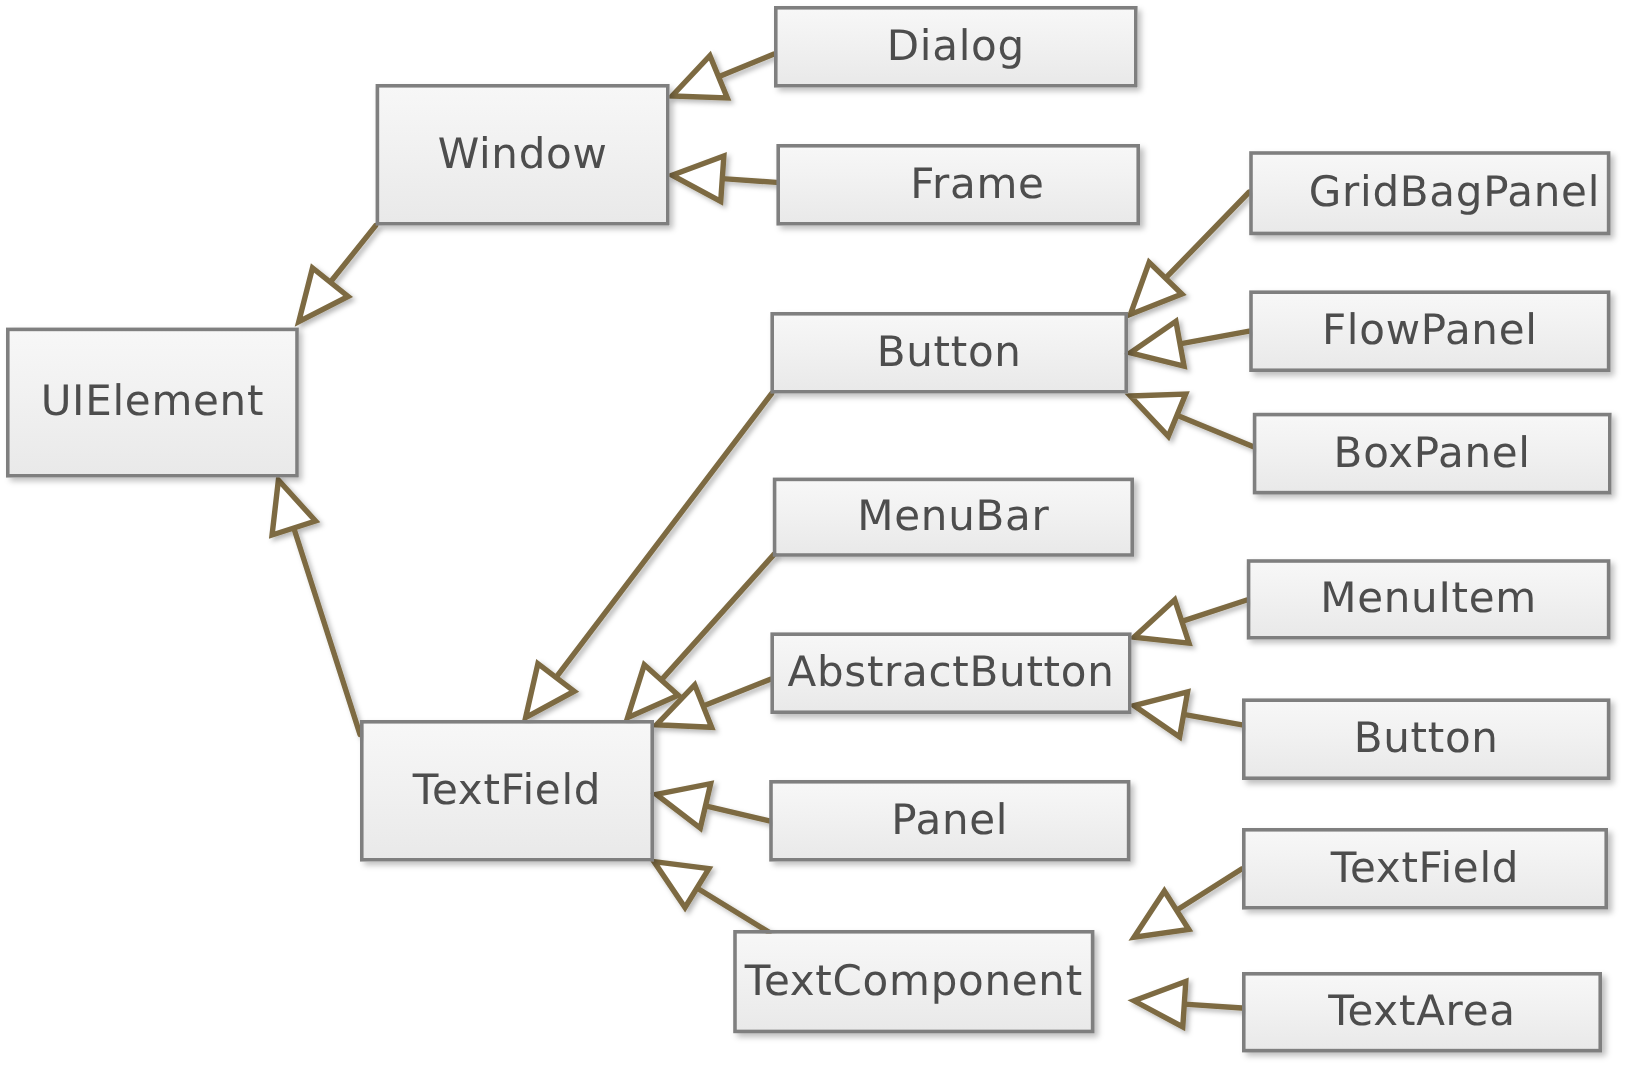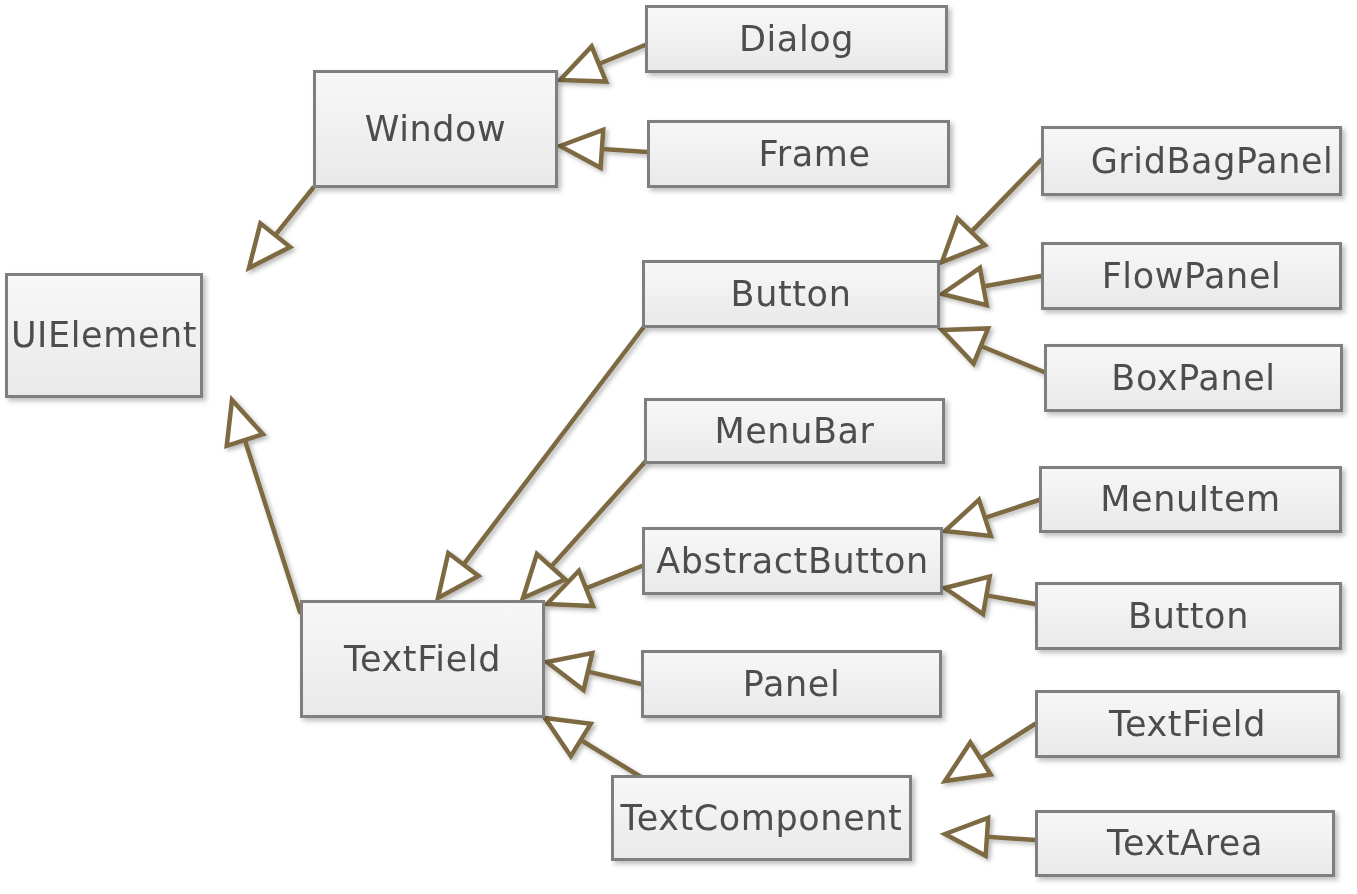--- a/index.html
+++ b/index.html
@@ -123,21 +123,21 @@
           <polygon points="945,781 970.3164116307751,742.4762501547273 990.6483907157801,774.5793750257878" fill="#ffffff" stroke="#7d6b42" stroke-width="4.5" stroke-linejoin="miter"></polygon>
         </g>
         <g>
           <line x1="1035" y1="840" x2="986.9069766299775" y2="836.7937984419985" stroke="#7d6b42" stroke-width="4.5" stroke-linecap="round"></line>
           <polygon points="945,834 988.1708378299293,817.835880442723 985.6431154300258,855.7517164412741" fill="#ffffff" stroke="#7d6b42" stroke-width="4.5" stroke-linejoin="miter"></polygon>
         </g>
       </g>
   </svg>
 
   <div id="nodes-layer">
-      <div class="uml-box" style="left: 5px; top: 273px; width: 198px; height: 125px;">
+      <div class="uml-box" style="left: 5px; top: 273px; width: 244px; height: 125px;">
         <span class="uml-label">UIElement</span>
       </div>
       <div class="uml-box" style="left: 313px; top: 70px; width: 245px; height: 118px;">
         <span class="uml-label">Window</span>
       </div>
       <div class="uml-box" style="left: 645px; top: 5px; width: 303px; height: 68px;">
         <span class="uml-label">Dialog</span>
       </div>
       <div class="uml-box" style="left: 647px; top: 120px; width: 303px; height: 68px; padding-left: 32px;">
         <span class="uml-label">Frame</span>

